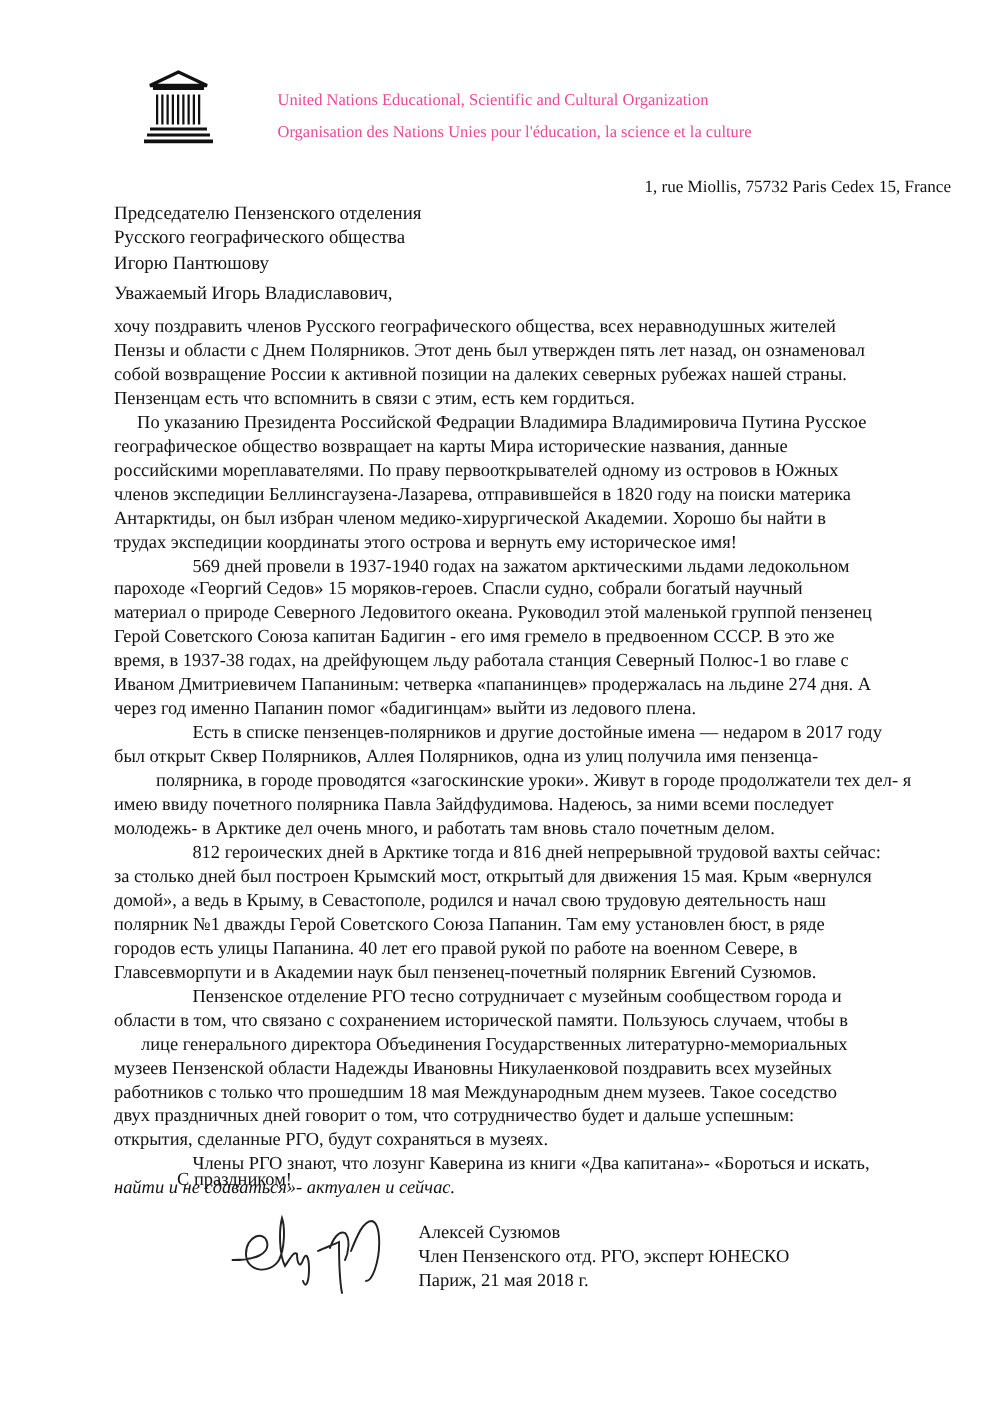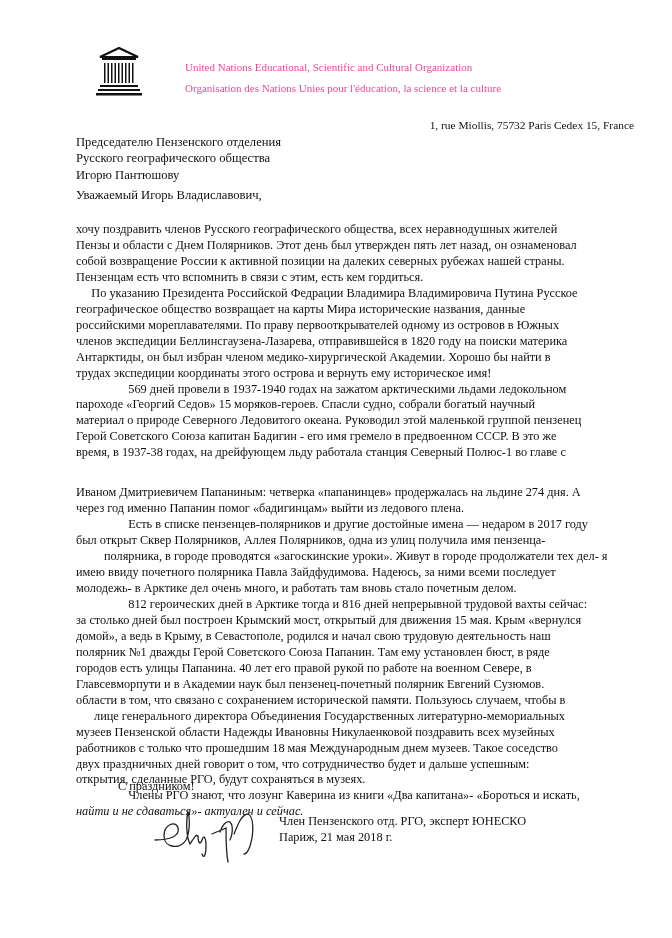--- a/index.html
+++ b/index.html
@@ -47,62 +47,64 @@
 
 <div class="recipient">
   <div>Председателю Пензенского отделения</div>
   <div>Русского географического общества</div>
   <div>Игорю Пантюшову</div>
 </div>
 
 <div class="salutation">Уважаемый Игорь Владиславович,</div>
 
 <div class="body" id="letter-body">
-    <span class="line" style="white-space: pre; margin-top: 12px;">хочу поздравить членов Русского географического общества, всех неравнодушных жителей</span>
+    <span class="line" style="white-space: pre;">хочу поздравить членов Русского географического общества, всех неравнодушных жителей</span>
     <span class="line" style="white-space: pre;">Пензы и области с Днем Полярников. Этот день был утвержден пять лет назад, он ознаменовал</span>
     <span class="line" style="white-space: pre;">собой возвращение России к активной позиции на далеких северных рубежах нашей страны.</span>
     <span class="line" style="white-space: pre;">Пензенцам есть что вспомнить в связи с этим, есть кем гордиться.</span>
     <span class="line" style="white-space: pre;">     По указанию Президента Российской Федрации Владимира Владимировича Путина Русское</span>
     <span class="line" style="white-space: pre;">географическое общество возвращает на карты Мира исторические названия, данные</span>
     <span class="line" style="white-space: pre;">российскими мореплавателями. По праву первооткрывателей одному из островов в Южных</span>
     <span class="line" style="white-space: pre;">членов экспедиции Беллинсгаузена-Лазарева, отправившейся в 1820 году на поиски материка</span>
     <span class="line" style="white-space: pre;">Антарктиды, он был избран членом медико-хирургической Академии. Хорошо бы найти в</span>
     <span class="line" style="white-space: pre;">трудах экспедиции координаты этого острова и вернуть ему историческое имя!</span>
     <span class="line" style="white-space: pre;">                 569 дней провели в 1937-1940 годах на зажатом арктическими льдами ледокольном</span>
     <span class="line" style="white-space: pre;">пароходе «Георгий Седов» 15 моряков-героев. Спасли судно, собрали богатый научный</span>
     <span class="line" style="white-space: pre;">материал о природе Северного Ледовитого океана. Руководил этой маленькой группой пензенец</span>
     <span class="line" style="white-space: pre;">Герой Советского Союза капитан Бадигин - его имя гремело в предвоенном СССР. В это же</span>
     <span class="line" style="white-space: pre;">время, в 1937-38 годах, на дрейфующем льду работала станция Северный Полюс-1 во главе с</span>
-    <span class="line" style="white-space: pre; margin-top: 24px;">Иваном Дмитриевичем Папаниным: четверка «папанинцев» продержалась на льдине 274 дня. А</span>
+    <span class="line" style="white-space: pre;">Иваном Дмитриевичем Папаниным: четверка «папанинцев» продержалась на льдине 274 дня. А</span>
     <span class="line" style="white-space: pre;">через год именно Папанин помог «бадигинцам» выйти из ледового плена.</span>
     <span class="line" style="white-space: pre;">                 Есть в списке пензенцев-полярников и другие достойные имена — недаром в 2017 году</span>
     <span class="line" style="white-space: pre;">был открыт Сквер Полярников, Аллея Полярников, одна из улиц получила имя пензенца-</span>
     <span class="line" style="white-space: pre; margin-left: 28px;">полярника, в городе проводятся «загоскинские уроки». Живут в городе продолжатели тех дел- я</span>
     <span class="line" style="white-space: pre;">имею ввиду почетного полярника Павла Зайдфудимова. Надеюсь, за ними всеми последует</span>
     <span class="line" style="white-space: pre;">молодежь- в Арктике дел очень много, и работать там вновь стало почетным делом.</span>
     <span class="line" style="white-space: pre;">                 812 героических дней в Арктике тогда и 816 дней непрерывной трудовой вахты сейчас:</span>
     <span class="line" style="white-space: pre;">за столько дней был построен Крымский мост, открытый для движения 15 мая. Крым «вернулся</span>
     <span class="line" style="white-space: pre;">домой», а ведь в Крыму, в Севастополе, родился и начал свою трудовую деятельность наш</span>
     <span class="line" style="white-space: pre;">полярник №1 дважды Герой Советского Союза Папанин. Там ему установлен бюст, в ряде</span>
     <span class="line" style="white-space: pre;">городов есть улицы Папанина. 40 лет его правой рукой по работе на военном Севере, в</span>
     <span class="line" style="white-space: pre;">Главсевморпути и в Академии наук был пензенец-почетный полярник Евгений Сузюмов.</span>
+    <span class="line" style="white-space: pre;">                 Пензенское отделение РГО тесно сотрудничает с музейным сообществом города и</span>
     <span class="line" style="white-space: pre;">области в том, что связано с сохранением исторической памяти. Пользуюсь случаем, чтобы в</span>
     <span class="line" style="white-space: pre; margin-left: 18px;">лице генерального директора Объединения Государственных литературно-мемориальных</span>
     <span class="line" style="white-space: pre;">музеев Пензенской области Надежды Ивановны Никулаенковой поздравить всех музейных</span>
     <span class="line" style="white-space: pre;">работников с только что прошедшим 18 мая Международным днем музеев. Такое соседство</span>
     <span class="line" style="white-space: pre;">двух праздничных дней говорит о том, что сотрудничество будет и дальше успешным:</span>
     <span class="line" style="white-space: pre;">открытия, сделанные РГО, будут сохраняться в музеях.</span>
     <span class="line" style="white-space: pre;">                 Члены РГО знают, что лозунг Каверина из книги «Два капитана»- «Бороться и искать,</span>
     <span class="line" style="white-space: pre; font-style: italic;">найти и не сдаваться»- актуален и сейчас.</span>
   </div>
 
 <div class="closing">С праздником!</div>
 
 <svg class="signature" viewBox="0 0 130 55">
   <path d="M5,30 C20,30 30,26 28,18 C26,10 14,14 14,26 C14,38 30,40 36,30 C40,22 40,8 38,2 C36,10 36,26 40,34 C44,28 46,24 48,26 C48,32 50,36 52,30 C54,24 56,28 56,36 C56,44 54,50 52,44" fill="none" stroke="#222" stroke-width="1.3" stroke-linecap="round"></path>
   <path d="M62,24 C66,22 72,20 76,18 C76,30 76,42 78,52 M70,22 C72,16 76,10 80,12 C84,16 82,26 80,30" fill="none" stroke="#222" stroke-width="1.3" stroke-linecap="round"></path>
   <path d="M84,24 C88,14 92,4 98,4 C104,6 104,24 100,36 C98,42 96,44 94,44" fill="none" stroke="#222" stroke-width="1.3" stroke-linecap="round"></path>
 </svg>
 
 <div class="sig-block">
+  <div>Алексей Сузюмов</div>
   <div>Член Пензенского отд. РГО, эксперт ЮНЕСКО</div>
   <div>Париж, 21 мая 2018 г.</div>
 </div>
 
 </body></html>

